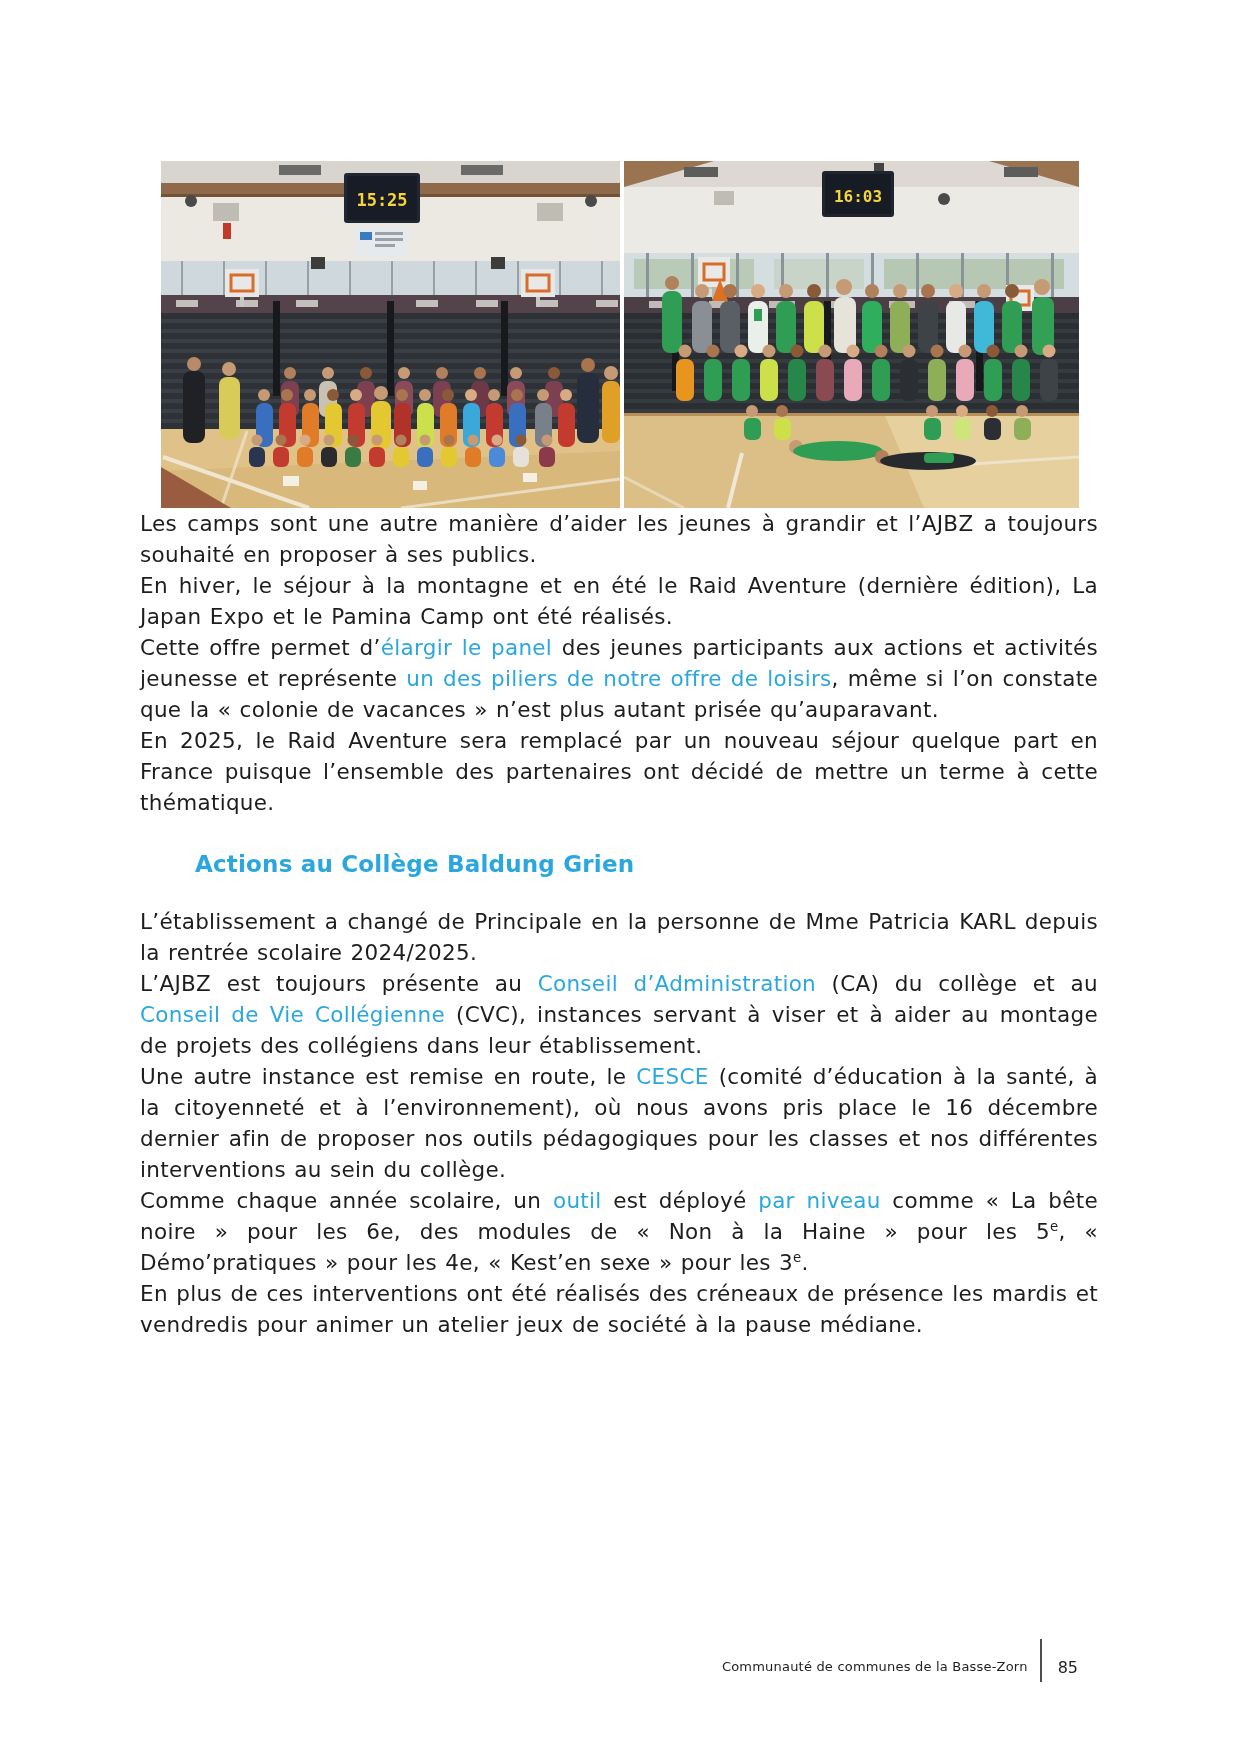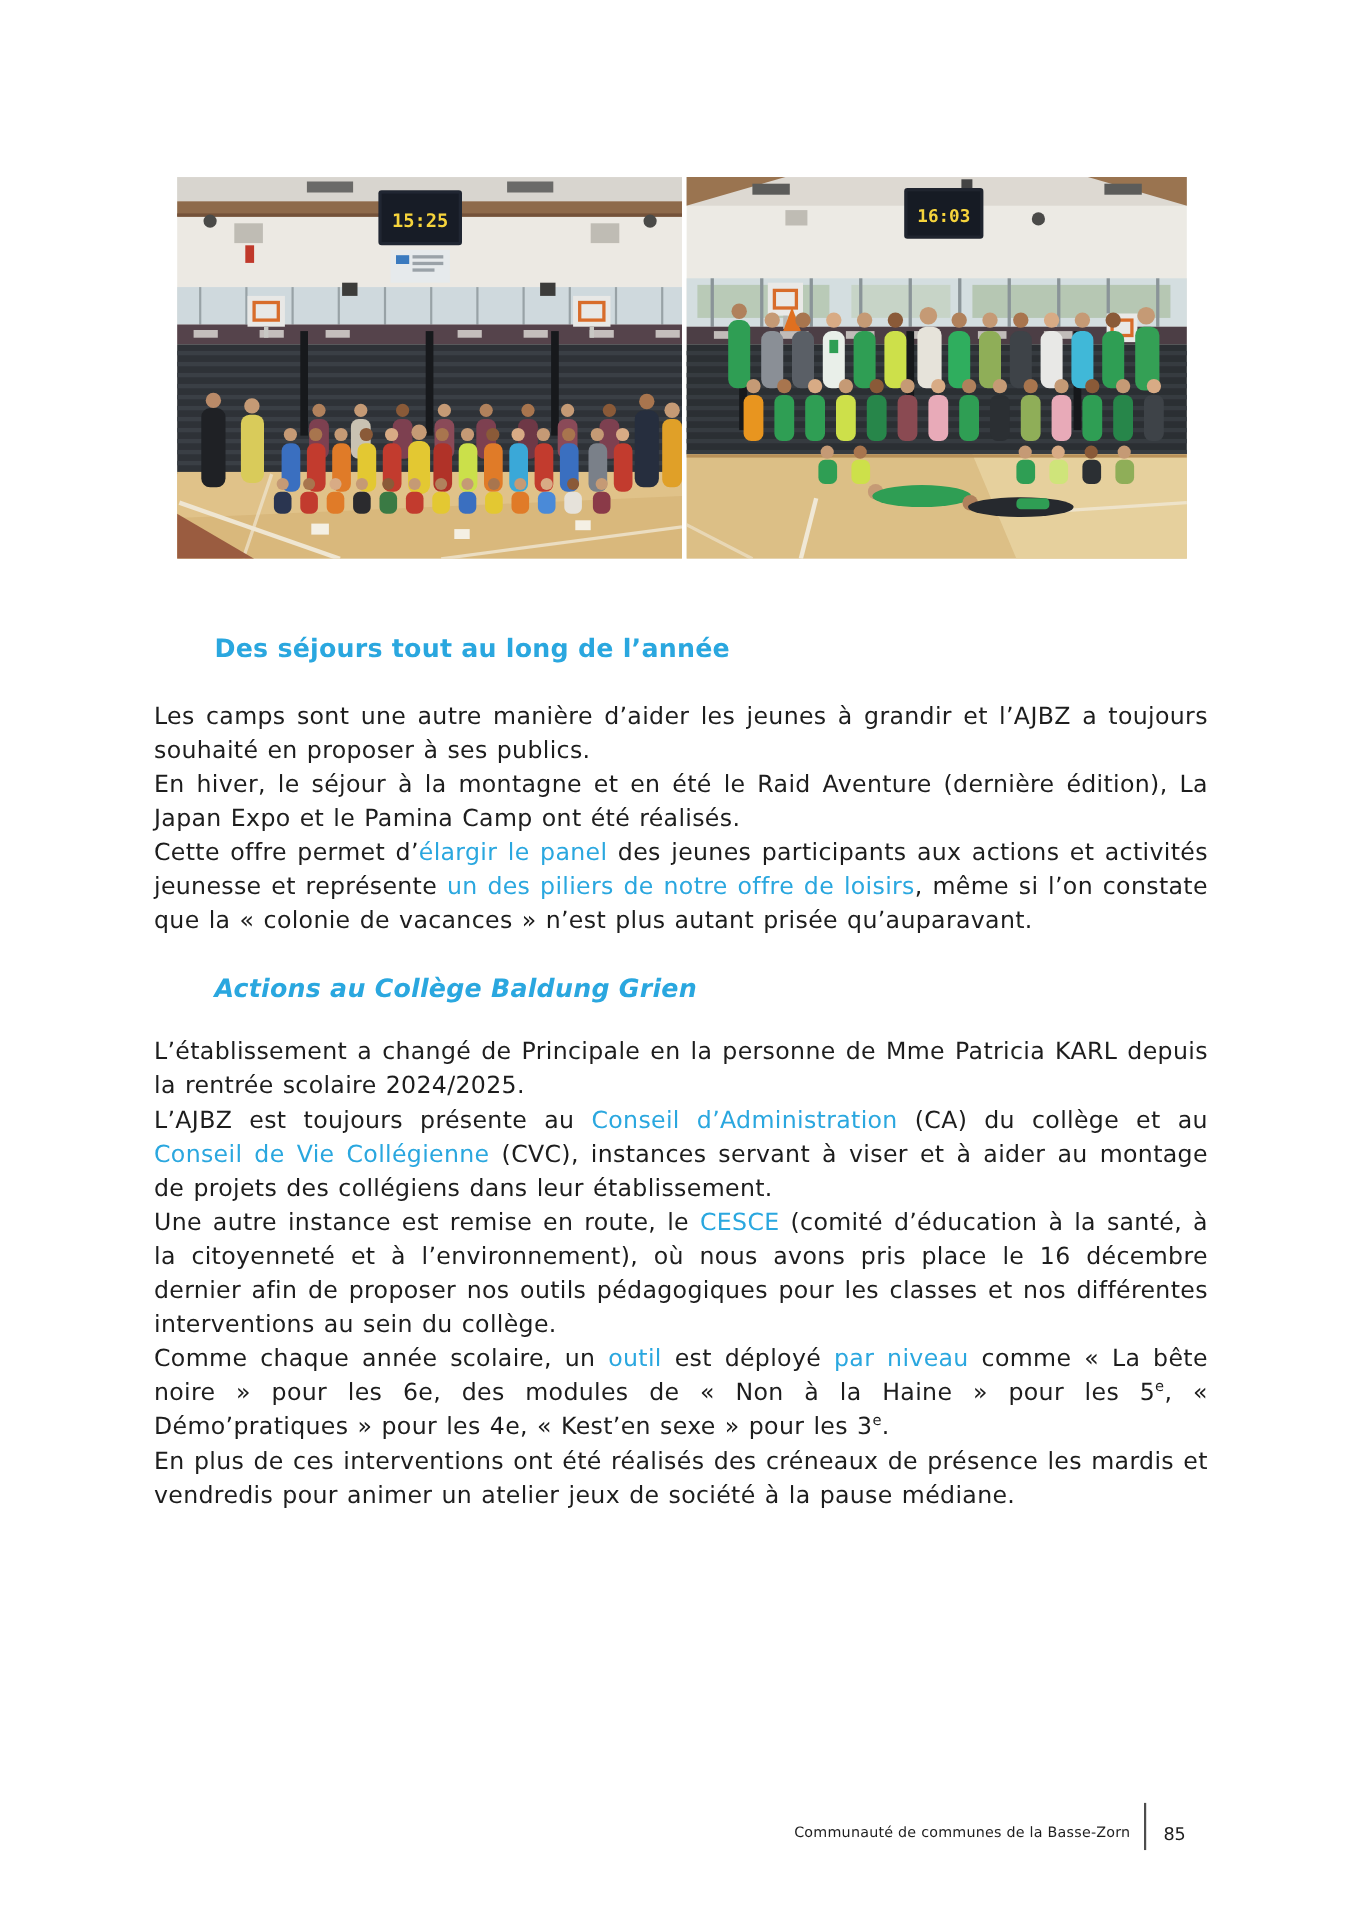--- a/index.html
+++ b/index.html
@@ -5,21 +5,21 @@
   html,body{margin:0;padding:0;background:#ffffff;}
   .page{position:relative;width:1240px;height:1682px;background:#fff;overflow:hidden;
         font-family:"DejaVu Sans","Liberation Sans",sans-serif;color:var(--text,#1d1d1d);}
 
   .photos-row{position:absolute;left:161px;top:161px;display:flex;gap:4px;}
   .photos-row figure{margin:0;padding:0;font-size:0;line-height:0;}
 
   .content{position:absolute;left:140px;top:508px;width:958px;}
   .sec-heading{font-size:23px;line-height:31px;font-weight:700;color:var(--accent,#2aa7df);
                margin:67px 0 30px 55px;letter-spacing:.2px;}
-  .doc-section[data-section="1"] .sec-heading{margin-top:31px;margin-bottom:26px;font-style:italic;}
+  .doc-section[data-section="1"] .sec-heading{margin-top:31px;margin-bottom:26px;}
   .para{margin:0;font-size:21.5px;line-height:31px;text-align:justify;
         letter-spacing:.3px;word-spacing:1.2px;color:var(--text,#1d1d1d);}
   .accent{color:var(--accent,#2aa7df);}
   .para sup{font-size:.62em;line-height:0;vertical-align:super;}
 
   .footer{position:absolute;top:1639px;right:162px;display:flex;align-items:center;}
   .footer-text{text-align:right;font-size:13px;line-height:22px;letter-spacing:.2px;color:#1e1e1e;}
   .footer-bar{width:2px;height:56px;background:#4d4d4d;margin:0 16px 0 12px;}
   .footer-page{font-size:16px;color:#1e1e1e;}
 </style>
@@ -370,25 +370,25 @@
             <ellipse cx="304" cy="300" rx="48" ry="9" fill="#26292e"></ellipse>
           <rect x="300" y="292" width="30" height="10" rx="4" fill="#2f9e54"></rect>
         </g>
       </svg>
     </figure>
   </div>
 
   <main class="content">
 
     <section class="doc-section" data-section="0">
-      <h2 class="sec-heading">Des séjours tout au long de l’année</h2>
       <div class="sec-body">
           <p class="para"><span>Les camps sont une autre manière d’aider les jeunes à grandir et l’AJBZ a toujours souhaité en proposer à ses publics.</span></p>
           <p class="para"><span>En hiver, le séjour à la montagne et en été le Raid Aventure (dernière édition), La Japan Expo et le Pamina Camp ont été réalisés.</span></p>
           <p class="para"><span>Cette offre permet d’</span><span class="accent">élargir le panel</span><span> des jeunes participants aux actions et activités jeunesse et représente </span><span class="accent">un des piliers de notre offre de loisirs</span><span>, même si l’on constate que la « colonie de vacances » n’est plus autant prisée qu’auparavant.</span></p>
+          <p class="para"><span>En 2025, le Raid Aventure sera remplacé par un nouveau séjour quelque part en France puisque l’ensemble des partenaires ont décidé de mettre un terme à cette thématique.</span></p>
         </div>
     </section>
 
     <section class="doc-section" data-section="1">
       <h2 class="sec-heading">Actions au Collège Baldung Grien</h2>
       <div class="sec-body">
           <p class="para"><span>L’établissement a changé de Principale en la personne de Mme Patricia KARL depuis la rentrée scolaire 2024/2025.</span></p>
           <p class="para"><span>L’AJBZ est toujours présente au </span><span class="accent">Conseil d’Administration</span><span> (CA) du collège et au </span><span class="accent">Conseil de Vie Collégienne</span><span> (CVC), instances servant à viser et à aider au montage de projets des collégiens dans leur établissement.</span></p>
           <p class="para"><span>Une autre instance est remise en route, le </span><span class="accent">CESCE</span><span> (comité d’éducation à la santé, à la citoyenneté et à l’environnement), où nous avons pris place le 16 décembre dernier afin de proposer nos outils pédagogiques pour les classes et nos différentes interventions au sein du collège.</span></p>
           <p class="para"><span>Comme chaque année scolaire, un </span><span class="accent">outil</span><span> est déployé </span><span class="accent">par niveau</span><span> comme « La bête noire » pour les 6e, des modules de « Non à la Haine » pour les 5</span><sup>e</sup><span>, « Démo’pratiques » pour les 4e, « Kest’en sexe » pour les 3</span><sup>e</sup><span>.</span></p>

